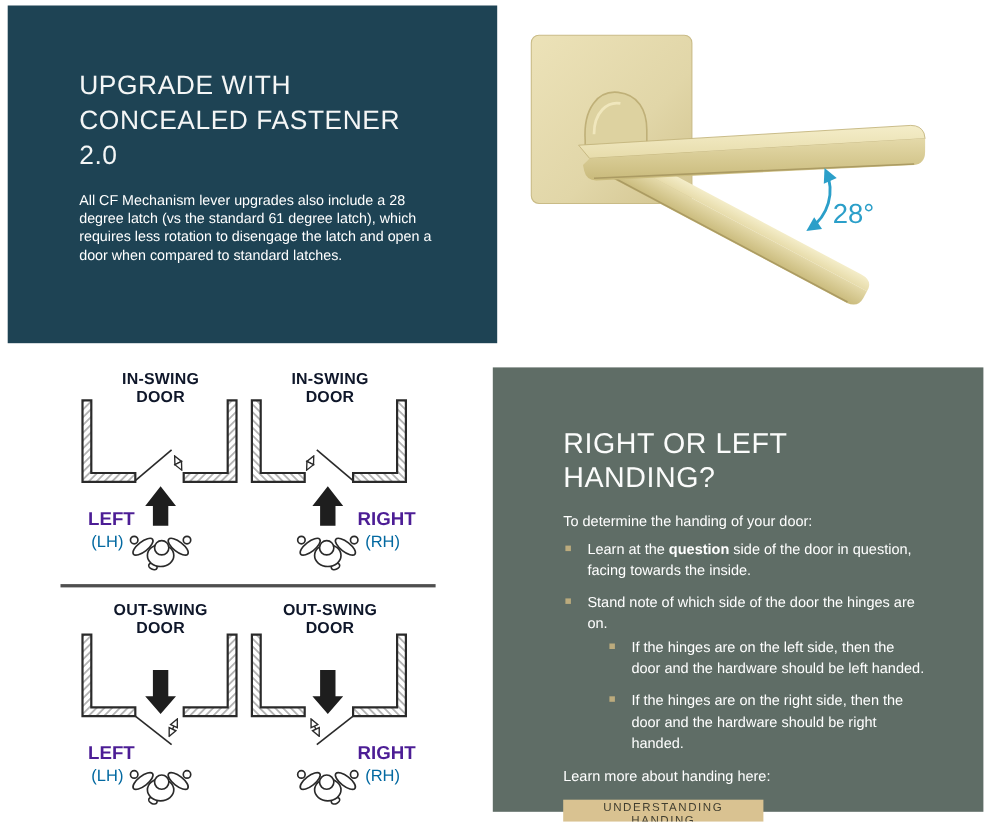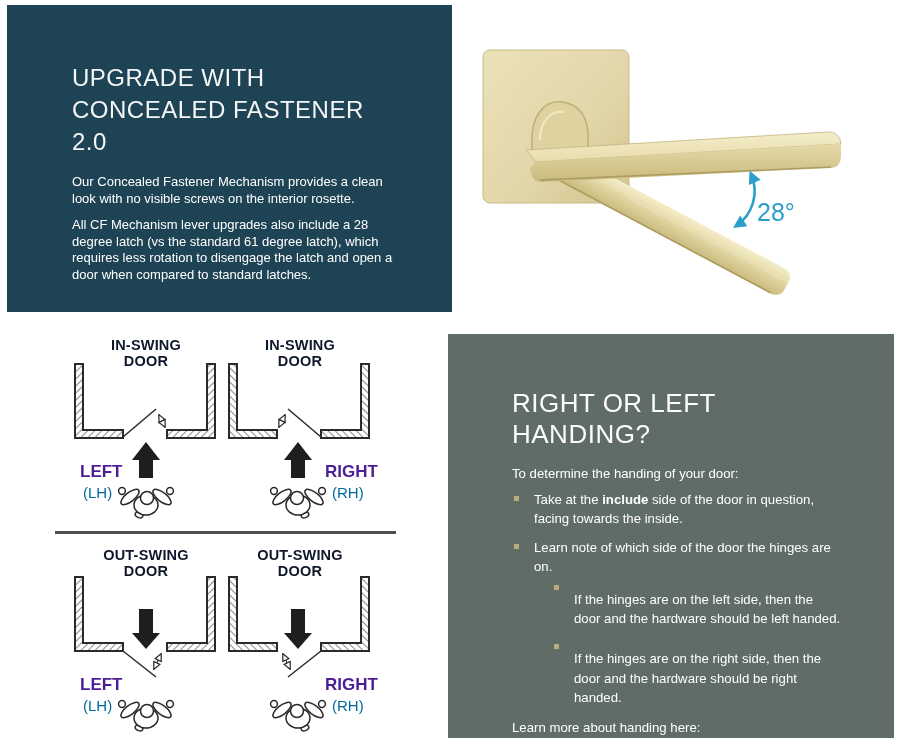--- a/index.html
+++ b/index.html
@@ -7,21 +7,21 @@
   .canvas{position:relative;width:905px;height:747px;background:#ffffff;overflow:hidden;}
 
   
   .teal-panel{position:absolute;left:7px;top:5px;width:445px;height:307px;background:#1e4354;
     box-sizing:border-box;padding:57px 40px 6px 65px;}
   .teal-panel h1{margin:0 0 16px 0;font-size:24px;line-height:32px;font-weight:300;
     letter-spacing:0.5px;color:#f4f6f6;width:320px;}
   .teal-panel p{margin:0 0 10px 0;font-size:13px;line-height:16.5px;color:#ffffff;width:336px;}
 
   
-  .lever-figure{position:absolute;left:460px;top:28px;width:445px;height:300px;margin:0;}
+  .lever-figure{position:absolute;left:460px;top:10px;width:445px;height:300px;margin:0;}
   .lever-figure svg{display:block;}
   .angle-text{font-family:"Liberation Sans",sans-serif;}
 
   
   .dg{position:absolute;width:150px;height:168px;}
   .dg svg{display:block;width:150px;height:168px;overflow:visible;}
   .mirror svg{transform:scaleX(-1);}
   .dg-title{position:absolute;width:98px;text-align:center;font-size:14.5px;line-height:15.5px;
     font-weight:bold;color:#0f172a;letter-spacing:0.2px;}
   .hand-label{position:absolute;font-size:17px;font-weight:bold;color:#4c1d95;}
@@ -36,21 +36,21 @@
 
   
   .gray-panel{position:absolute;left:448px;top:334px;width:446px;height:404px;background:#5f6d66;
     box-sizing:border-box;padding:54px 52px 0 64px;color:#ffffff;}
   .gray-panel h2{margin:0 0 14px 0;font-size:26px;font-weight:300;letter-spacing:0.5px;color:#fbfcfb;}
   .gray-panel .intro{margin:0 0 6px 0;font-size:13.2px;line-height:1.5;}
   .blist{list-style:none;margin:6px 0 10px 0;padding:0;}
   .blist li{position:relative;padding-left:22px;margin-bottom:9px;font-size:13.2px;line-height:1.48;}
   .blist li .li-text{display:inline-block;max-width:300px;vertical-align:top;}
   .sublist{list-style:none;margin:2px 0 0 18px;padding:0;}
-  .sublist li .li-text{max-width:270px;margin-top:11px;}
+  .sublist li .li-text{max-width:270px;}
   .sq{position:absolute;left:2px;top:6px;width:5px;height:5px;background:#bcab7d;}
   .outro{margin:10px 0 12px 0;font-size:13.2px;line-height:1.5;}
   .btn{display:flex;align-items:center;justify-content:center;width:182px;height:26px;
     background:#d9c291;border:none;color:#403e30;font-family:"Liberation Sans",sans-serif;
     font-size:10.5px;letter-spacing:1.4px;cursor:pointer;}
   .bold{font-weight:bold;}
 </style>
 </head>
 <body>
 
@@ -113,21 +113,20 @@
           <ellipse cx="-7" cy="12" rx="4" ry="2.6" transform="rotate(25 -7 12)"></ellipse>
           <ellipse cx="0" cy="2" rx="12" ry="10"></ellipse>
           <circle cx="1" cy="-5" r="6.5"></circle>
         </g>
       </g>
     </defs>
   </svg>
 
   <section class="teal-panel">
     <h1>UPGRADE WITH CONCEALED FASTENER 2.0</h1>
-    <p>Our Concealed Fastener Mechanism provides a clean look with no visible screws on the interior rosette.</p>
     <p>All CF Mechanism lever upgrades also include a 28 degree latch (vs the standard 61 degree latch), which requires less rotation to disengage the latch and open a door when compared to standard latches.</p>
   </section>
 
   <figure class="lever-figure">
     <svg viewBox="0 0 445 300" width="445" height="300">
       <rect x="23" y="22" width="146" height="153" rx="7" fill="url(#gRos)" stroke="#c9bb86" stroke-width="1"></rect>
       <path d="M72,118 C70,88 84,72 102,74 C120,76 128,90 128,108 L128,122 L72,122 Z" fill="#ddd2a0" stroke="#bfb078" stroke-width="1.5"></path>
       <path d="M80,112 C80,92 92,82 104,84" fill="none" stroke="#f0e7bd" stroke-width="2.5"></path>
       <g transform="rotate(28 100 130)">
         <path d="M100,122 L348,122 Q359,122 360,130 L360,133 L100,133 Z" fill="url(#gTop)"></path>
@@ -180,25 +179,25 @@
   <div class="hand-code" style="left:332px;top:697px">(RH)</div>
 
   <div class="divider"></div>
 
   <section class="gray-panel">
     <h2>RIGHT OR LEFT HANDING?</h2>
     <p class="intro">To determine the handing of your door:</p>
     <ul class="blist">
       <li>
         <span class="sq"></span>
-        <span class="li-text"><span>Take at the </span><span class="bold">include</span><span> side of the door in question, facing towards the inside.</span></span>
+        <span class="li-text"><span>Learn at the </span><span class="bold">question</span><span> side of the door in question, facing towards the inside.</span></span>
       </li>
       <li>
         <span class="sq"></span>
-        <span class="li-text">Learn note of which side of the door the hinges are on.</span>
+        <span class="li-text">Stand note of which side of the door the hinges are on.</span>
         <ul class="sublist">
           <li>
             <span class="sq"></span>
             <span class="li-text">If the hinges are on the left side, then the door and the hardware should be left handed.</span>
           </li>
           <li>
             <span class="sq"></span>
             <span class="li-text">If the hinges are on the right side, then the door and the hardware should be right handed.</span>
           </li>
         </ul>

